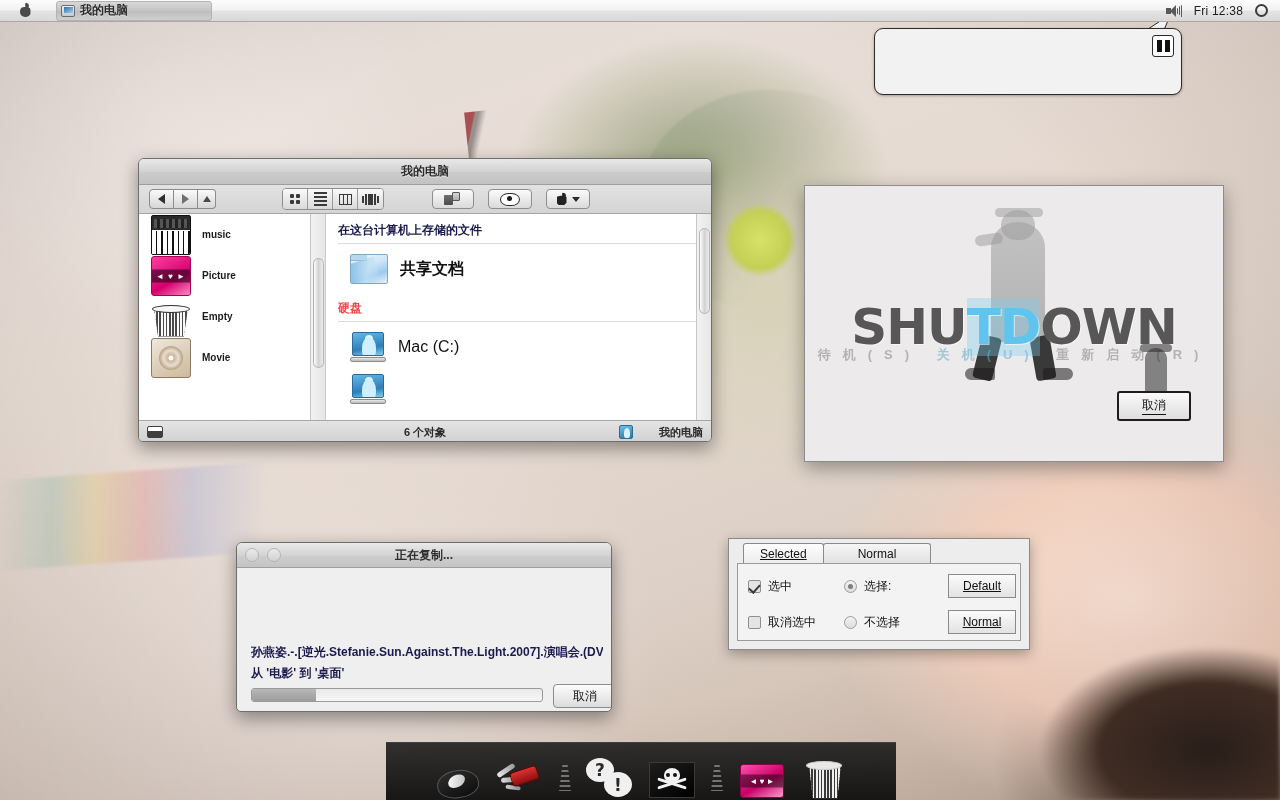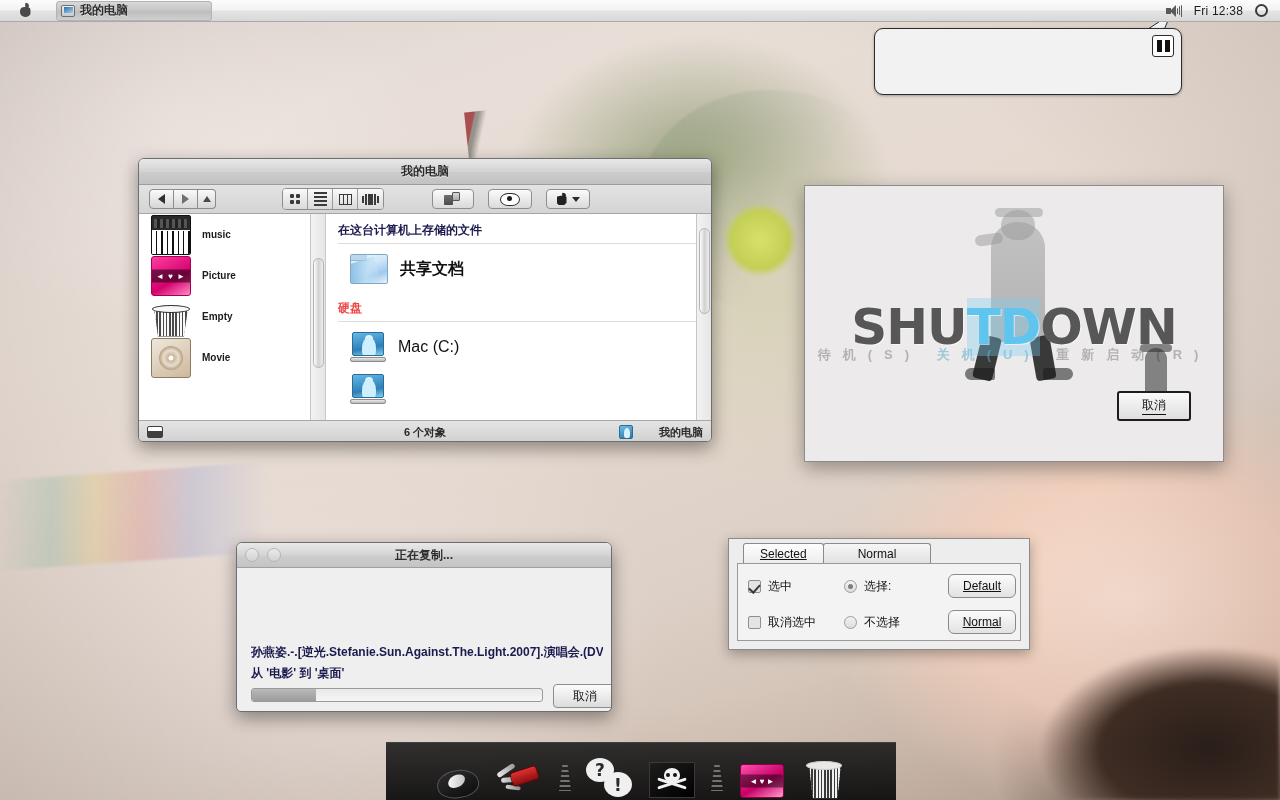--- a/index.html
+++ b/index.html
@@ -399,21 +399,21 @@
   .cb-row, .rb-row { display:flex; align-items:center; gap:7px; font-size:12px; color:#111; }
   .cb-box { width:13px; height:13px; border:1px solid #8f8f8f; background:linear-gradient(180deg,#fdfdfd,#e6e6e6); border-radius:2px; position:relative; box-sizing:border-box; }
   .cb-box.checked::after {
     content:""; position:absolute; left:2px; top:1px; width:5px; height:9px;
     border:solid #3a3a3a; border-width:0 2px 2px 0; transform:rotate(42deg);
   }
   .cb-box.dim { background:#e4e4e4; }
   .rb-box { width:13px; height:13px; border:1px solid #9d9d9d; border-radius:50%; background:linear-gradient(180deg,#f3f3f3,#dcdcdc); position:relative; box-sizing:border-box; }
   .rb-box.on::after { content:""; position:absolute; left:3px; top:3px; width:5px; height:5px; border-radius:50%; background:#7f7f7f; }
   .ctrl-btn {
-    width:66px; height:22px; border:1px solid #8a8a8a; border-radius:6px;
+    width:66px; height:22px; border:1px solid #8a8a8a; border-radius:0;
     background:linear-gradient(180deg,#fbfbfb,#e2e2e2);
     display:flex; align-items:center; justify-content:center; font-size:12px; color:#111;
     justify-self:end;
   }
   .ctrl-btn u { text-decoration:underline; }
 
   
   #dock {
     position:absolute; left:386px; top:742px; width:510px; height:58px;
     background:linear-gradient(180deg, rgba(26,26,26,.88), rgba(12,12,12,.94));

